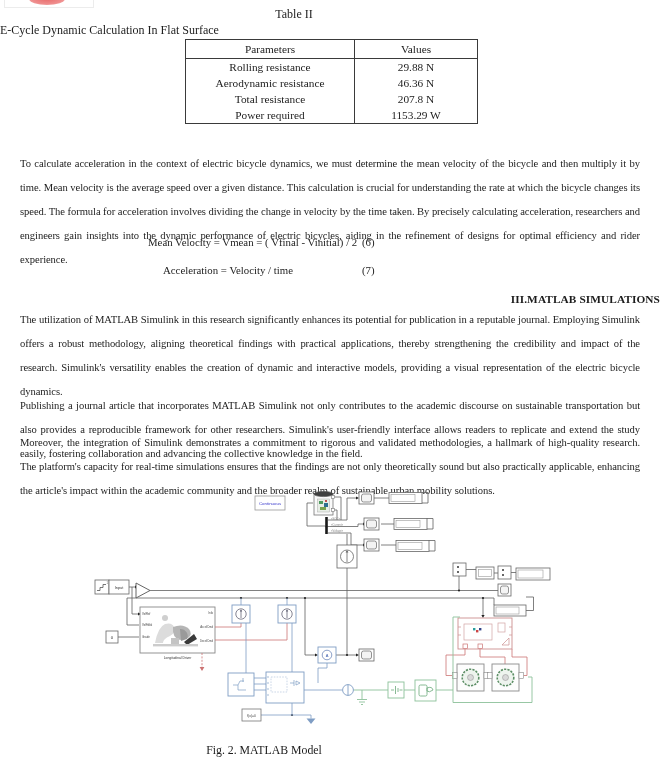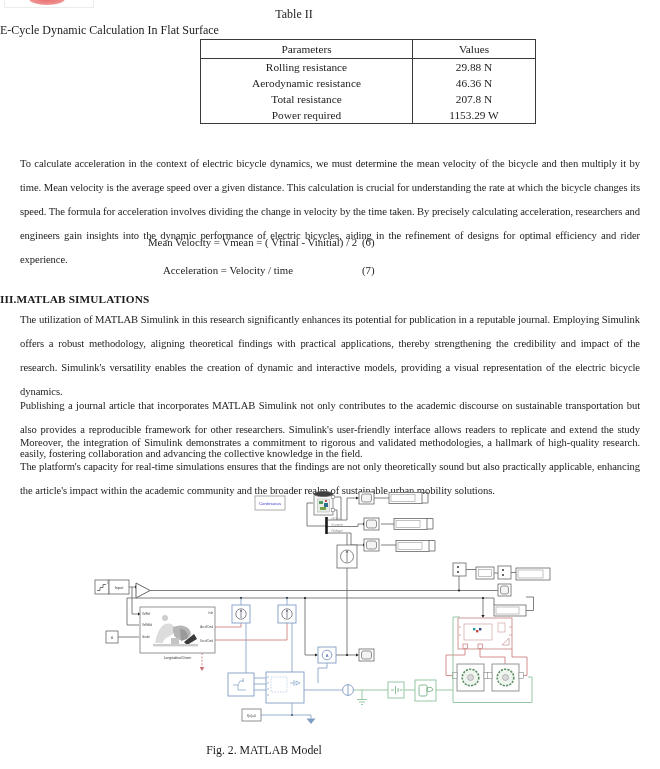--- a/index.html
+++ b/index.html
@@ -5,37 +5,37 @@
   html,body{margin:0;padding:0;}
   body{width:660px;height:769px;background:#ffffff;position:relative;overflow:hidden;
        font-family:"Liberation Serif","DejaVu Serif",serif;color:#1c1c1c;}
   
   .frag{position:absolute;left:4px;top:0;width:88px;height:7px;border:1px solid #ececec;border-top:none;background:#fff;overflow:hidden;}
   .frag .oval{position:absolute;left:24px;top:-7px;width:36px;height:12px;border-radius:50%;
        background:radial-gradient(ellipse at center,#e96d6d 0%,#ef8d8d 60%,#f7c5c5 100%);}
   
   .tbl-title{position:absolute;left:0;top:7px;width:588px;text-align:center;font-size:12px;}
   .tbl-sub{position:absolute;left:0;top:23px;width:656px;font-size:12px;}
-  table.params{position:absolute;left:200px;top:39px;width:336px;border-collapse:collapse;
+  table.params{position:absolute;left:185px;top:39px;width:293px;border-collapse:collapse;
        font-size:11.3px;table-layout:fixed;}
   table.params th,table.params td{padding:0;text-align:center;font-weight:normal;line-height:16px;}
   table.params{border:1px solid #3a3a3a;}
   table.params th{border-bottom:1px solid #3a3a3a;line-height:18px;}
   table.params .c2{border-left:1px solid #3a3a3a;width:122px;}
   
   .para{position:absolute;left:20px;width:620px;font-size:10.6px;line-height:24px;
         text-align:justify;letter-spacing:-0.08px;}
   #para1{top:152px;}
   .eq{position:absolute;left:0;width:660px;font-size:10.8px;}
   #eq6{top:236px;}
   #eq7{top:264px;}
   .eq .eqtext{position:absolute;left:148px;}
   #eq7 .eqtext{left:163px;}
   .eq .eqnum{position:absolute;left:362px;}
-  .heading{position:absolute;left:0;top:293px;width:660px;text-align:left;
+  .heading{position:absolute;left:0;top:293px;width:660px;text-align:right;
         font-weight:bold;font-size:11.3px;letter-spacing:0.1px;}
   #para2{top:308px;}
   #para3{top:394px;}
   #para4{top:431px;}
   
   .diagram{position:absolute;left:85px;top:487px;width:500px;height:255px;}
   .caption{position:absolute;left:0;top:743px;width:528px;text-align:center;font-size:11.8px;}
   svg text{font-family:"Liberation Sans","DejaVu Sans",sans-serif;}
 </style>
 </head>

